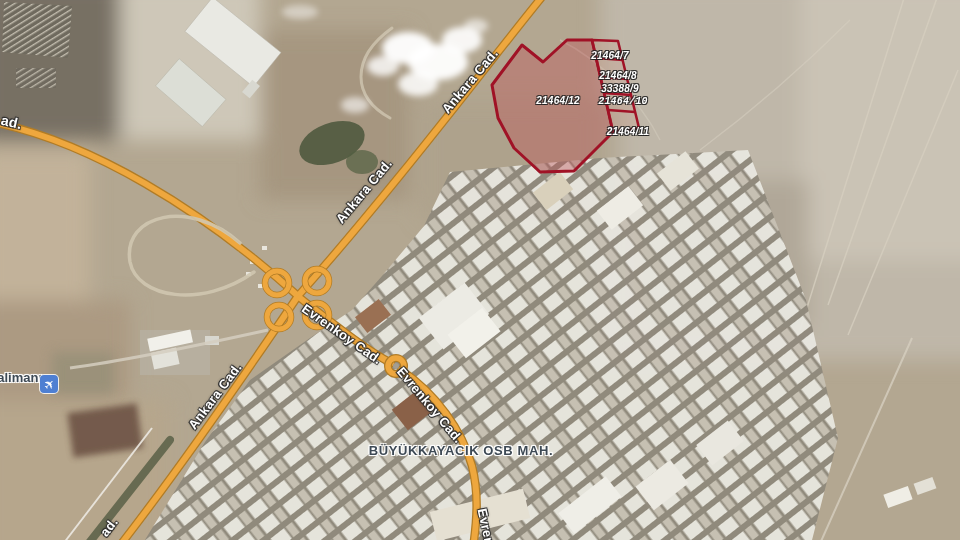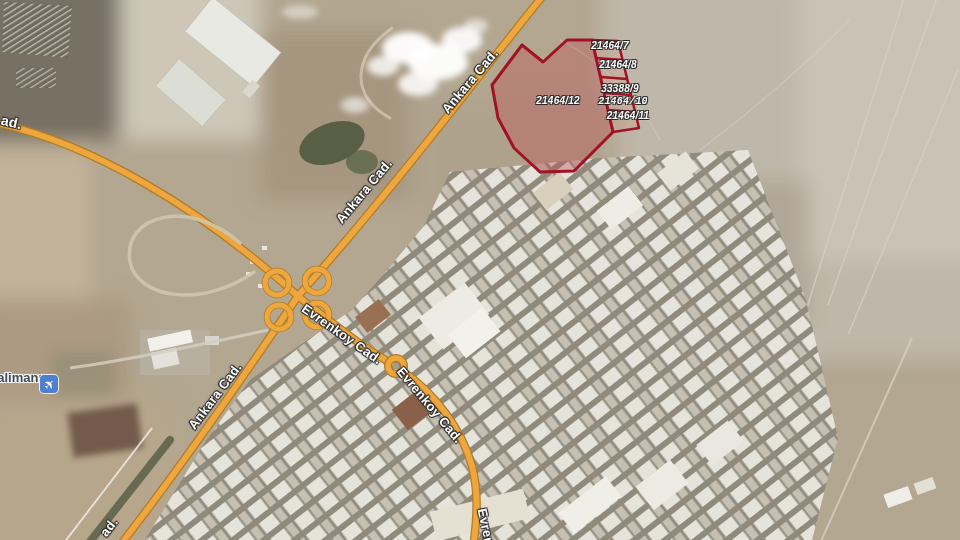--- a/index.html
+++ b/index.html
@@ -216,26 +216,27 @@
 
   <div class="lbl road-label" style="left:470px;top:81px;transform:translate(-50%,-50%) rotate(-50deg);">Ankara Cad.</div>
   <div class="lbl road-label" style="left:364px;top:191px;transform:translate(-50%,-50%) rotate(-50deg);">Ankara Cad.</div>
   <div class="lbl road-label" style="left:215px;top:396px;transform:translate(-50%,-50%) rotate(-53deg);">Ankara Cad.</div>
   <div class="lbl road-label" style="left:1px;top:122px;transform:translate(0,-50%) rotate(13deg);font-size:14px;">ad.</div>
   <div class="lbl road-label" style="left:109px;top:527px;transform:translate(-50%,-50%) rotate(-52deg);">ad.</div>
   <div class="lbl road-label" style="left:342px;top:334px;transform:translate(-50%,-50%) rotate(35deg);">Evrenkoy Cad.</div>
   <div class="lbl road-label" style="left:430px;top:405px;transform:translate(-50%,-50%) rotate(50deg);">Evrenkoy Cad.</div>
   <div class="lbl road-label" style="left:482px;top:502px;transform:rotate(78deg);transform-origin:0 50%;">Evrenkoy Cad.</div>
 
+  <div class="lbl district-label" style="left:461px;top:450px;transform:translate(-50%,-50%);">BÜYÜKKAYACIK OSB MAH.</div>
 
   <div class="lbl poi-label" style="left:42px;top:377px;transform:translate(-100%,-50%);">alimanı</div>
   <div class="airport-icon">
     <span>✈</span>
   </div>
 
-  <div class="lbl parcel-label" style="left:610px;top:46px;transform:translate(-50%,-50%);">21464/7</div>
-  <div class="lbl parcel-label" style="left:618px;top:65px;transform:translate(-50%,-50%);">21464/8</div>
+  <div class="lbl parcel-label" style="left:610px;top:56px;transform:translate(-50%,-50%);">21464/7</div>
+  <div class="lbl parcel-label" style="left:618px;top:76px;transform:translate(-50%,-50%);">21464/8</div>
   <div class="lbl parcel-label" style="left:620px;top:89px;transform:translate(-50%,-50%);">33388/9</div>
   <div class="lbl parcel-label" style="left:623px;top:102px;transform:translate(-50%,-50%);font-family:Liberation Mono, monospace;">21464/10</div>
-  <div class="lbl parcel-label" style="left:628px;top:116px;transform:translate(-50%,-50%);">21464/11</div>
+  <div class="lbl parcel-label" style="left:628px;top:132px;transform:translate(-50%,-50%);">21464/11</div>
   <div class="lbl parcel-label" style="left:558px;top:101px;transform:translate(-50%,-50%);">21464/12</div>
 
 </div>
 
 </body></html>

